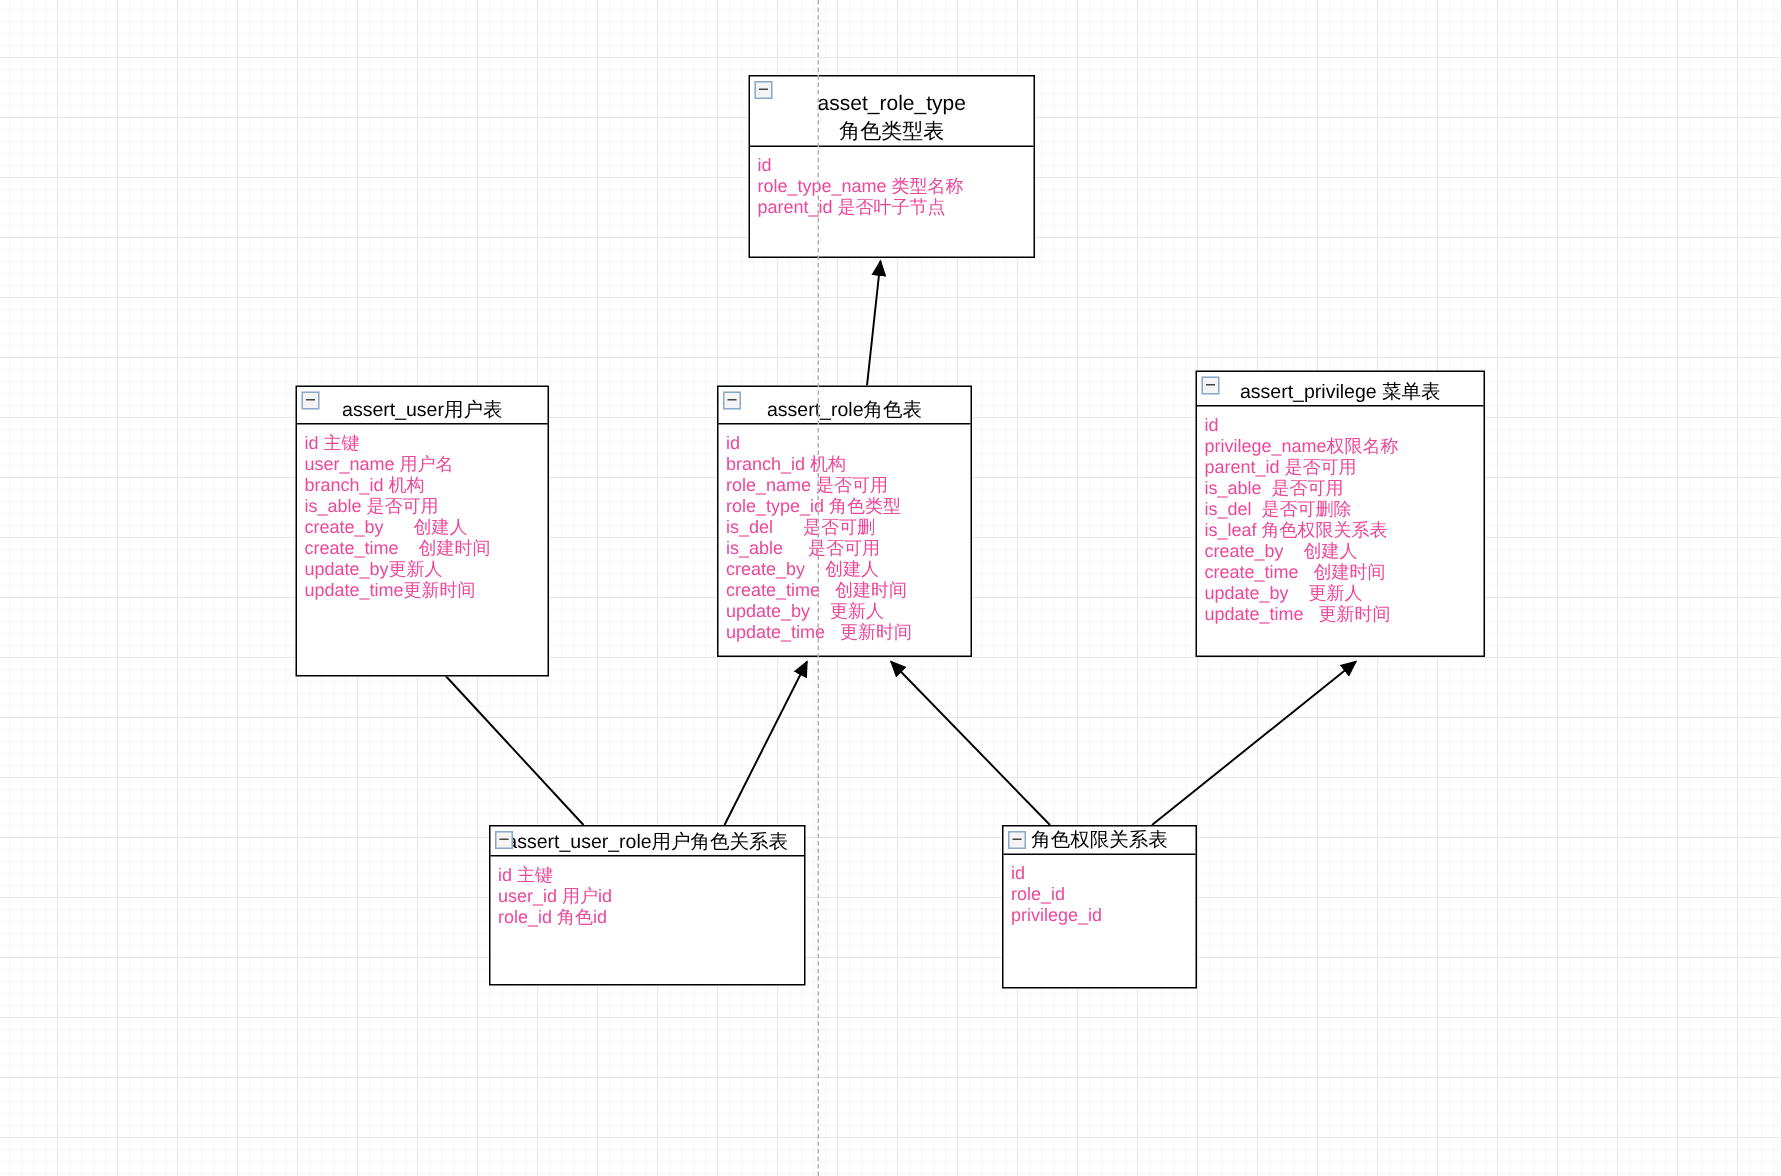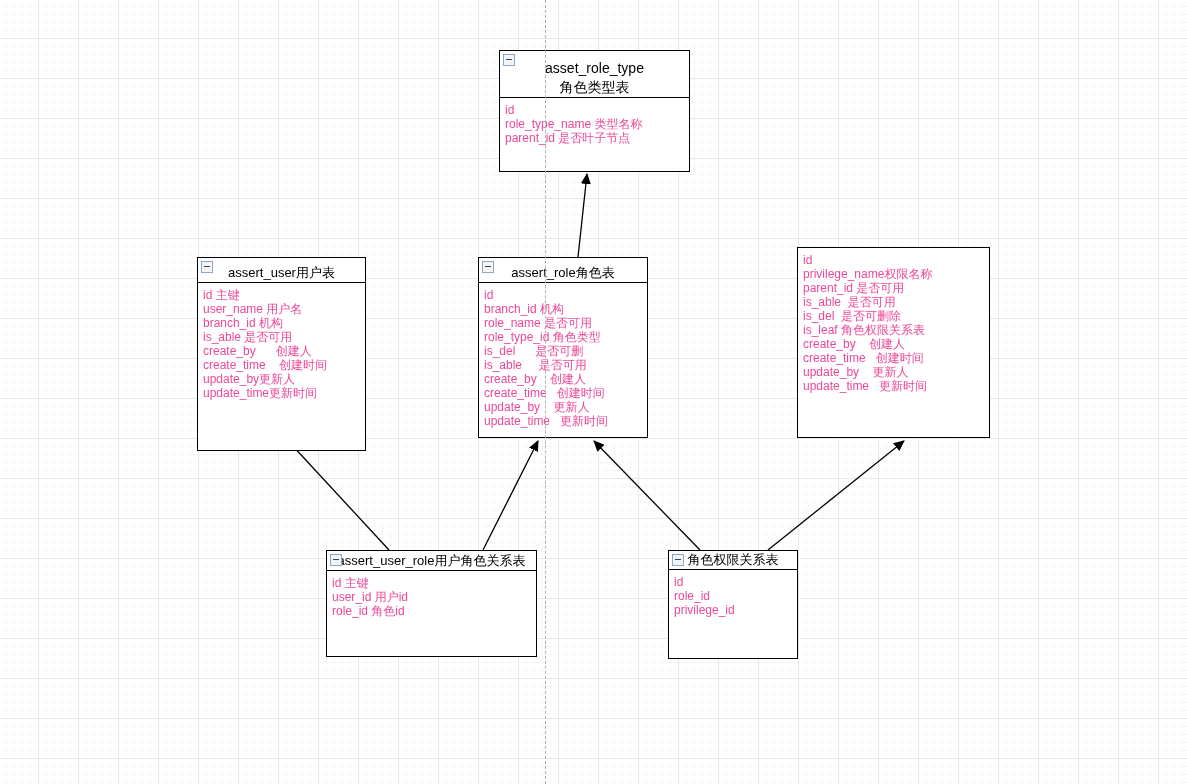--- a/index.html
+++ b/index.html
@@ -143,20 +143,24 @@
         <div class="entity-field">role_type_id 角色类型</div>
         <div class="entity-field">is_del      是否可删</div>
         <div class="entity-field">is_able     是否可用</div>
         <div class="entity-field">create_by    创建人</div>
         <div class="entity-field">create_time   创建时间</div>
         <div class="entity-field">update_by    更新人</div>
         <div class="entity-field">update_time   更新时间</div>
       </div>
   </div>
     <div class="entity" style="left: 797px; top: 247px; width: 193px; height: 191px;">
+    <div class="entity-title" style="height: 22px;">
+      <span class="collapse-icon"></span>
+    <span>assert_privilege 菜单表</span>
+      </div>
     <div class="entity-fields">
         <div class="entity-field">id</div>
         <div class="entity-field">privilege_name权限名称</div>
         <div class="entity-field">parent_id 是否可用</div>
         <div class="entity-field">is_able  是否可用</div>
         <div class="entity-field">is_del  是否可删除</div>
         <div class="entity-field">is_leaf 角色权限关系表</div>
         <div class="entity-field">create_by    创建人</div>
         <div class="entity-field">create_time   创建时间</div>
         <div class="entity-field">update_by    更新人</div>

